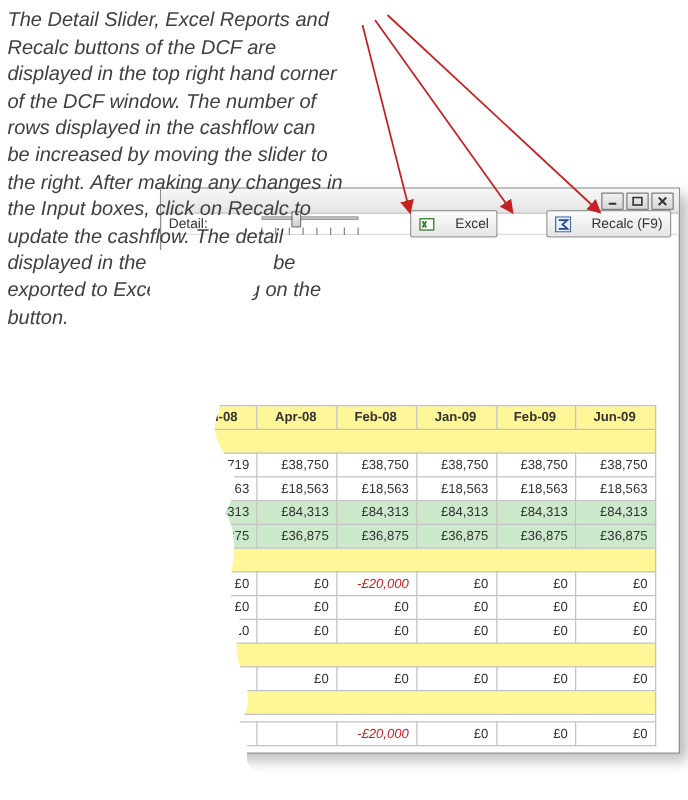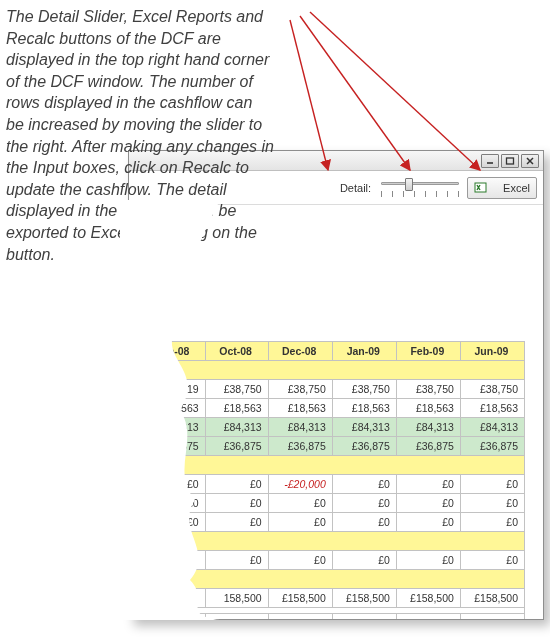--- a/index.html
+++ b/index.html
@@ -45,24 +45,24 @@
   }
   .winbtn {
     width: 18px; height: 14px;
     background: linear-gradient(#f0f0f0,#d6d6d6);
     border: 1px solid #7d7d7d;
     border-radius: 1px;
     display: flex; align-items: center; justify-content: center;
   }
   .winbtn svg { display:block; }
   .toolbar {
-    height: 34px;
+    height: 17px;
     border-bottom: 1px solid #dcdcdc;
     display: flex;
-    justify-content: flex-end;
+    justify-content: space-between;
     align-items: center;
     gap: 6px;
     padding: 0 6px;
     font-size: 11px;
     color: #333;
   }
   .detail-label { margin-right: 2px; }
   .slider-wrap {
     position: relative;
     width: 82px;
@@ -191,39 +191,48 @@
     </div>
     <div class="tbbtn">
       <span class="ic">
         <svg width="13" height="13">
             <rect x="1" y="2" width="11" height="9" fill="#fff" stroke="#2a7a2a"></rect>
             <path d="M3 4 L6 9 M6 4 L3 9" stroke="#2a7a2a" stroke-width="1.4"></path>
           </svg>
       </span>
       <span>Excel</span>
     </div>
+    <div class="tbbtn">
+      <span class="ic">
+        <svg width="13" height="13">
+            <rect x="0.5" y="0.5" width="12" height="12" fill="#e6eef9" stroke="#4a6aa8"></rect>
+            <path d="M3 3 H10 L6 6.5 L10 10 H3" fill="none" stroke="#2a4a8a" stroke-width="1.4"></path>
+          </svg>
+      </span>
+      <span>Recalc (F9)</span>
+    </div>
   </div>
 
   <div class="grid-area">
     <table class="cashflow">
       <colgroup>
         <col class="col-frag">
           <col class="col">
           <col class="col">
           <col class="col">
           <col class="col">
           <col class="col">
           <col class="col">
       </colgroup>
       <thead>
           <tr id="hdr-row">
             <th>n8</th>
             <th>Jun-08</th>
-            <th>Oct-08</th>
-            <th>Dec-08</th>
+            <th>Apr-08</th>
+            <th>Feb-08</th>
             <th>Jan-09</th>
             <th>Feb-09</th>
             <th>Jun-09</th>
           </tr>
         </thead>
       <tbody id="body-rows">
           <tr class="yellowband">
             <td colspan="7">&nbsp;</td>
           </tr>
           <tr class="white">
@@ -300,29 +309,20 @@
             <td></td>
             <td>£0</td>
             <td>£0</td>
             <td>£0</td>
             <td>£0</td>
             <td>£0</td>
           </tr>
           <tr class="yellowband">
             <td colspan="7">&nbsp;</td>
           </tr>
-          <tr class="white">
-            <td></td>
-            <td></td>
-            <td>158,500</td>
-            <td>£158,500</td>
-            <td>£158,500</td>
-            <td>£158,500</td>
-            <td>£158,500</td>
-          </tr>
           <tr class="spacer">
             <td colspan="7"></td>
           </tr>
           <tr class="white">
             <td></td>
             <td></td>
             <td></td>
             <td class="neg">-£20,000</td>
             <td>£0</td>
             <td>£0</td>

